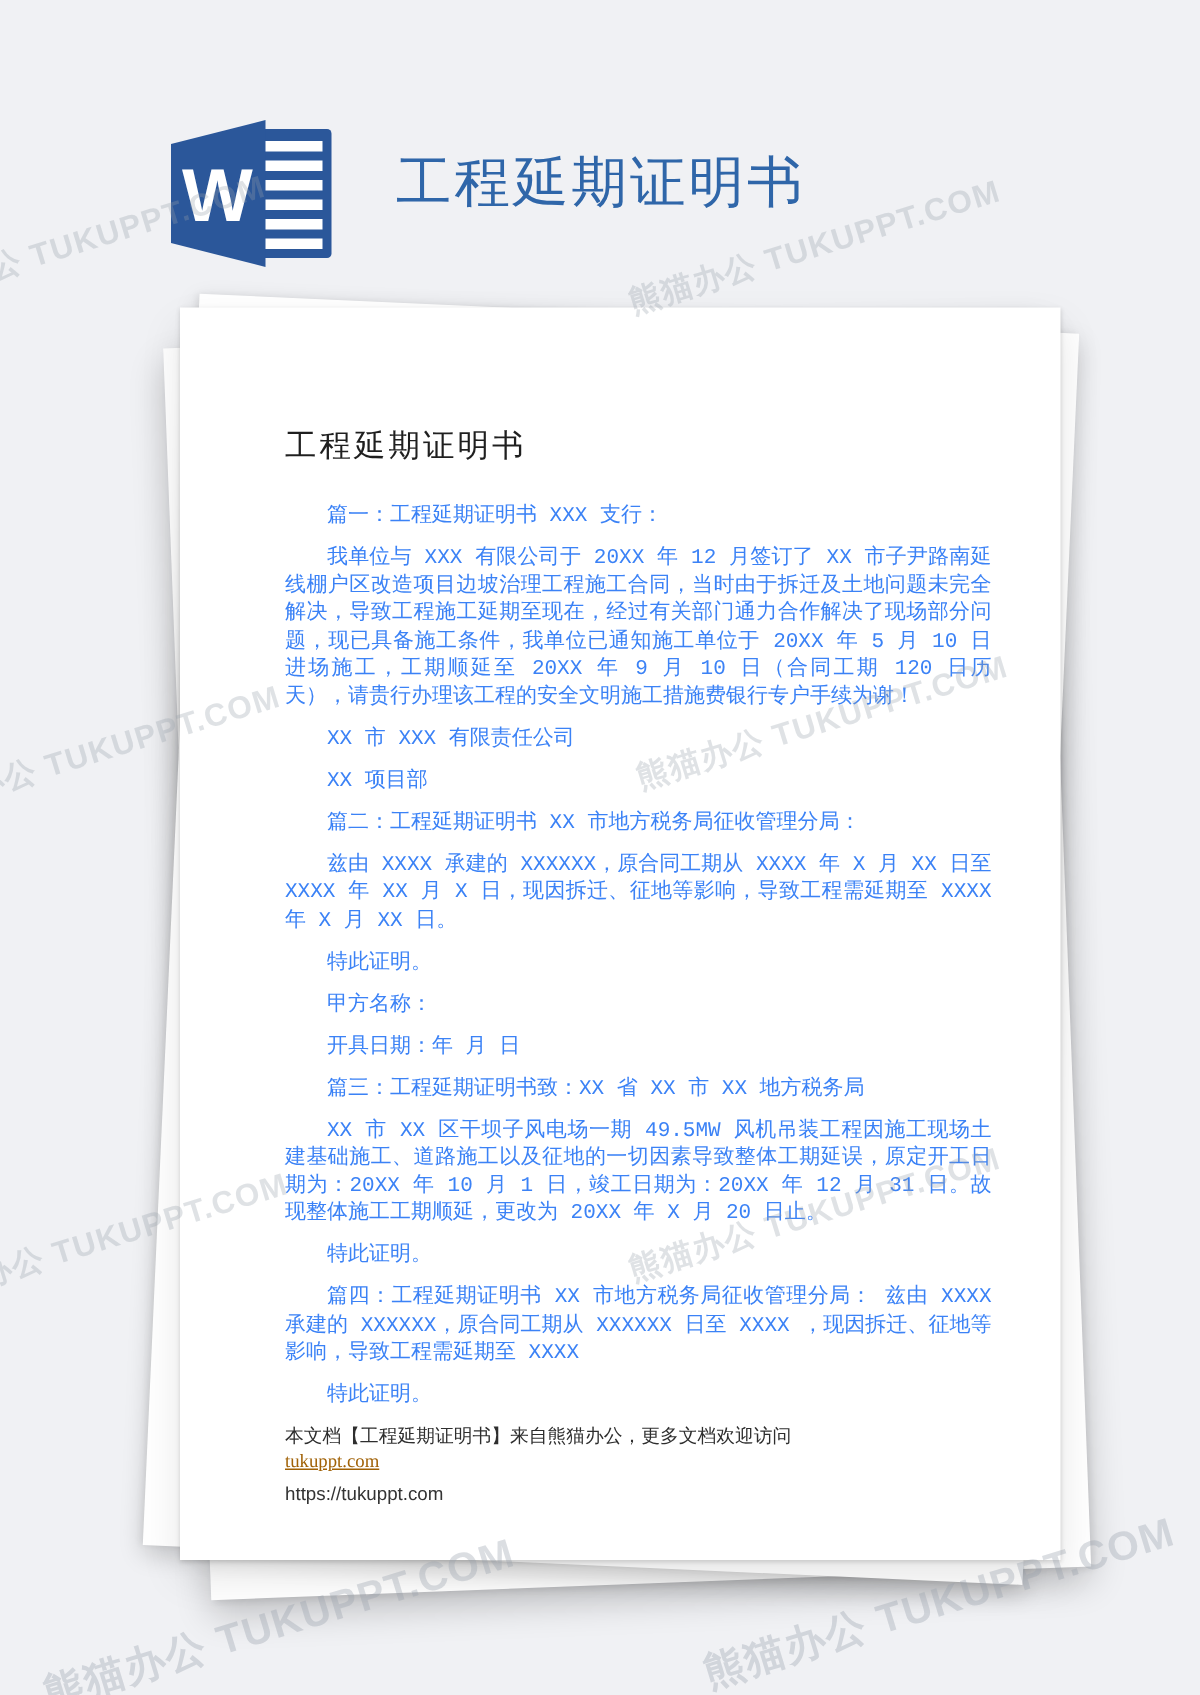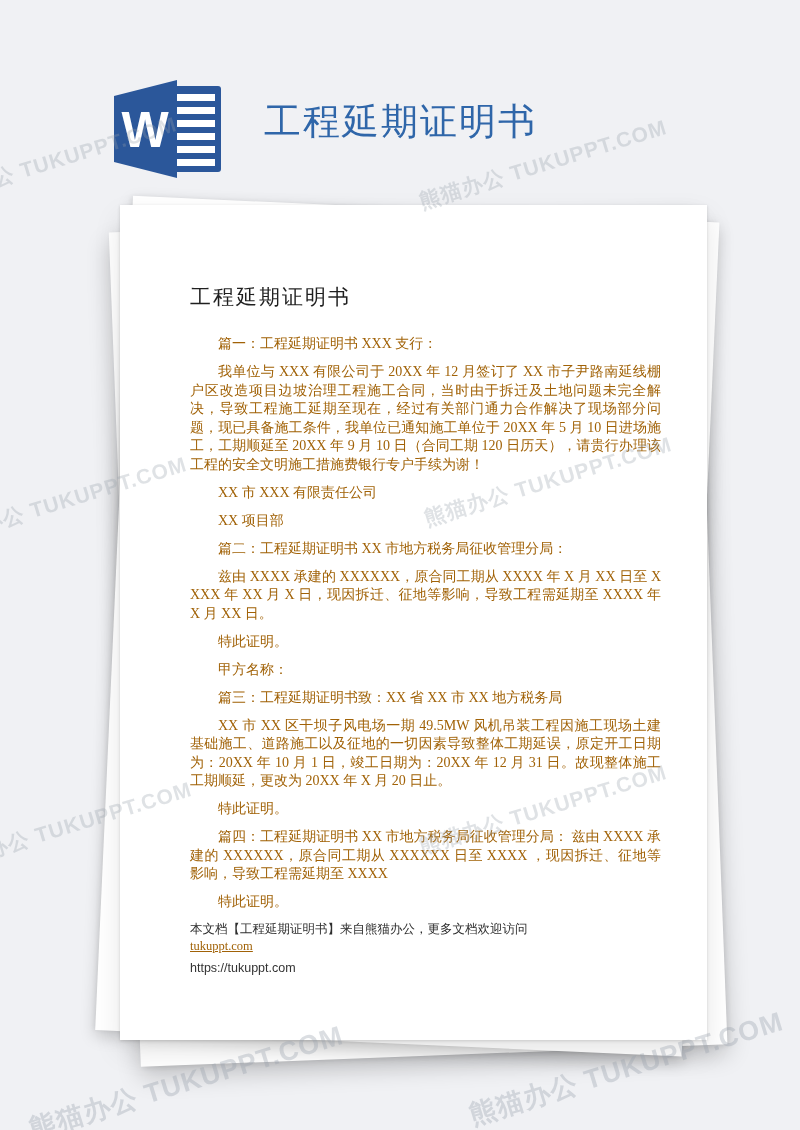--- a/index.html
+++ b/index.html
@@ -12,22 +12,22 @@
     box-shadow:0 6px 16px rgba(0,0,0,.18), -2px 0 4px rgba(0,0,0,.06);}
   .sheet-back2{transform:rotate(-2.2deg) translate(4px,16px);
     box-shadow:0 10px 24px rgba(0,0,0,.20), 2px 2px 5px rgba(0,0,0,.08);}
   .page{position:absolute;left:120px;top:205px;width:587px;height:835px;background:#fff;
     box-shadow:0 1px 3px rgba(0,0,0,.15), 0 12px 26px rgba(0,0,0,.10);
     box-sizing:border-box;padding:78px 46px 0 70px;}
 
   
   .doc-title{margin:0 0 24px;font-family:"Liberation Serif","DejaVu Serif",serif;
     font-weight:400;font-size:21px;letter-spacing:2px;color:#1f1f1f;}
-  .doc-body p{margin:0 0 9.5px;font-family:Liberation Serif, serif;
-    font-size:14px;line-height:18.5px;color:#a16207;text-indent:2em;
+  .doc-body p{margin:0 0 9.5px;font-family:Liberation Mono, monospace;
+    font-size:14px;line-height:18.5px;color:#3b82f6;text-indent:2em;
     text-align:justify;word-break:break-all;}
   .footer-note{margin-top:1px;font-family:"Liberation Serif","DejaVu Serif",serif;
     font-size:12.5px;line-height:16.5px;color:#2e2e2e;}
   .footer-note a{color:#a16207;text-decoration:underline;cursor:pointer;}
   .footer-url{margin-top:7px;font-family:"Liberation Sans",sans-serif;
     font-size:12.5px;color:#333;}
 
   
   .hdr-icon{position:absolute;left:106px;top:76px;width:118px;height:108px;}
   .hdr-title{position:absolute;left:264px;top:97px;font-family:"Liberation Sans",sans-serif;
@@ -55,20 +55,21 @@
     <h1 class="doc-title">工程延期证明书</h1>
     <div class="doc-body" id="doc-body">
         <p>篇一：工程延期证明书 XXX 支行：</p>
         <p>我单位与 XXX 有限公司于 20XX 年 12 月签订了 XX 市子尹路南延线棚户区改造项目边坡治理工程施工合同，当时由于拆迁及土地问题未完全解决，导致工程施工延期至现在，经过有关部门通力合作解决了现场部分问题，现已具备施工条件，我单位已通知施工单位于 20XX 年 5 月 10 日进场施工，工期顺延至 20XX 年 9 月 10 日（合同工期 120 日历天），请贵行办理该工程的安全文明施工措施费银行专户手续为谢！</p>
         <p>XX 市 XXX 有限责任公司</p>
         <p>XX 项目部</p>
         <p>篇二：工程延期证明书 XX 市地方税务局征收管理分局：</p>
         <p>兹由 XXXX 承建的 XXXXXX，原合同工期从 XXXX 年 X 月 XX 日至 XXXX 年 XX 月 X 日，现因拆迁、征地等影响，导致工程需延期至 XXXX 年 X 月 XX 日。</p>
         <p>特此证明。</p>
         <p>甲方名称：</p>
+        <p>开具日期：年 月 日</p>
         <p>篇三：工程延期证明书致：XX 省 XX 市 XX 地方税务局</p>
         <p>XX 市 XX 区干坝子风电场一期 49.5MW 风机吊装工程因施工现场土建基础施工、道路施工以及征地的一切因素导致整体工期延误，原定开工日期为：20XX 年 10 月 1 日，竣工日期为：20XX 年 12 月 31 日。故现整体施工工期顺延，更改为 20XX 年 X 月 20 日止。</p>
         <p>特此证明。</p>
         <p>篇四：工程延期证明书 XX 市地方税务局征收管理分局： 兹由 XXXX 承建的 XXXXXX，原合同工期从 XXXXXX 日至 XXXX ，现因拆迁、征地等影响，导致工程需延期至 XXXX</p>
         <p>特此证明。</p>
       </div>
     <div class="footer-note">
       <span>本文档【工程延期证明书】来自熊猫办公，更多文档欢迎访问</span><br>
       <a>tukuppt.com</a>
     </div>

